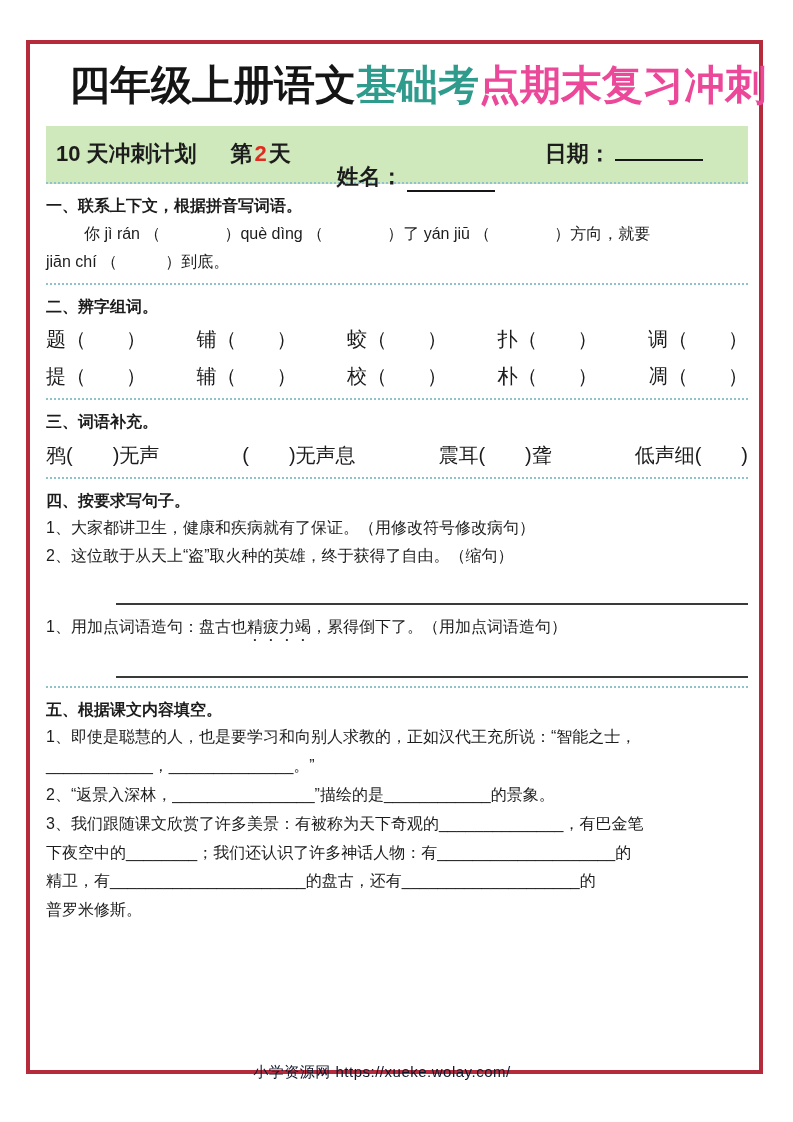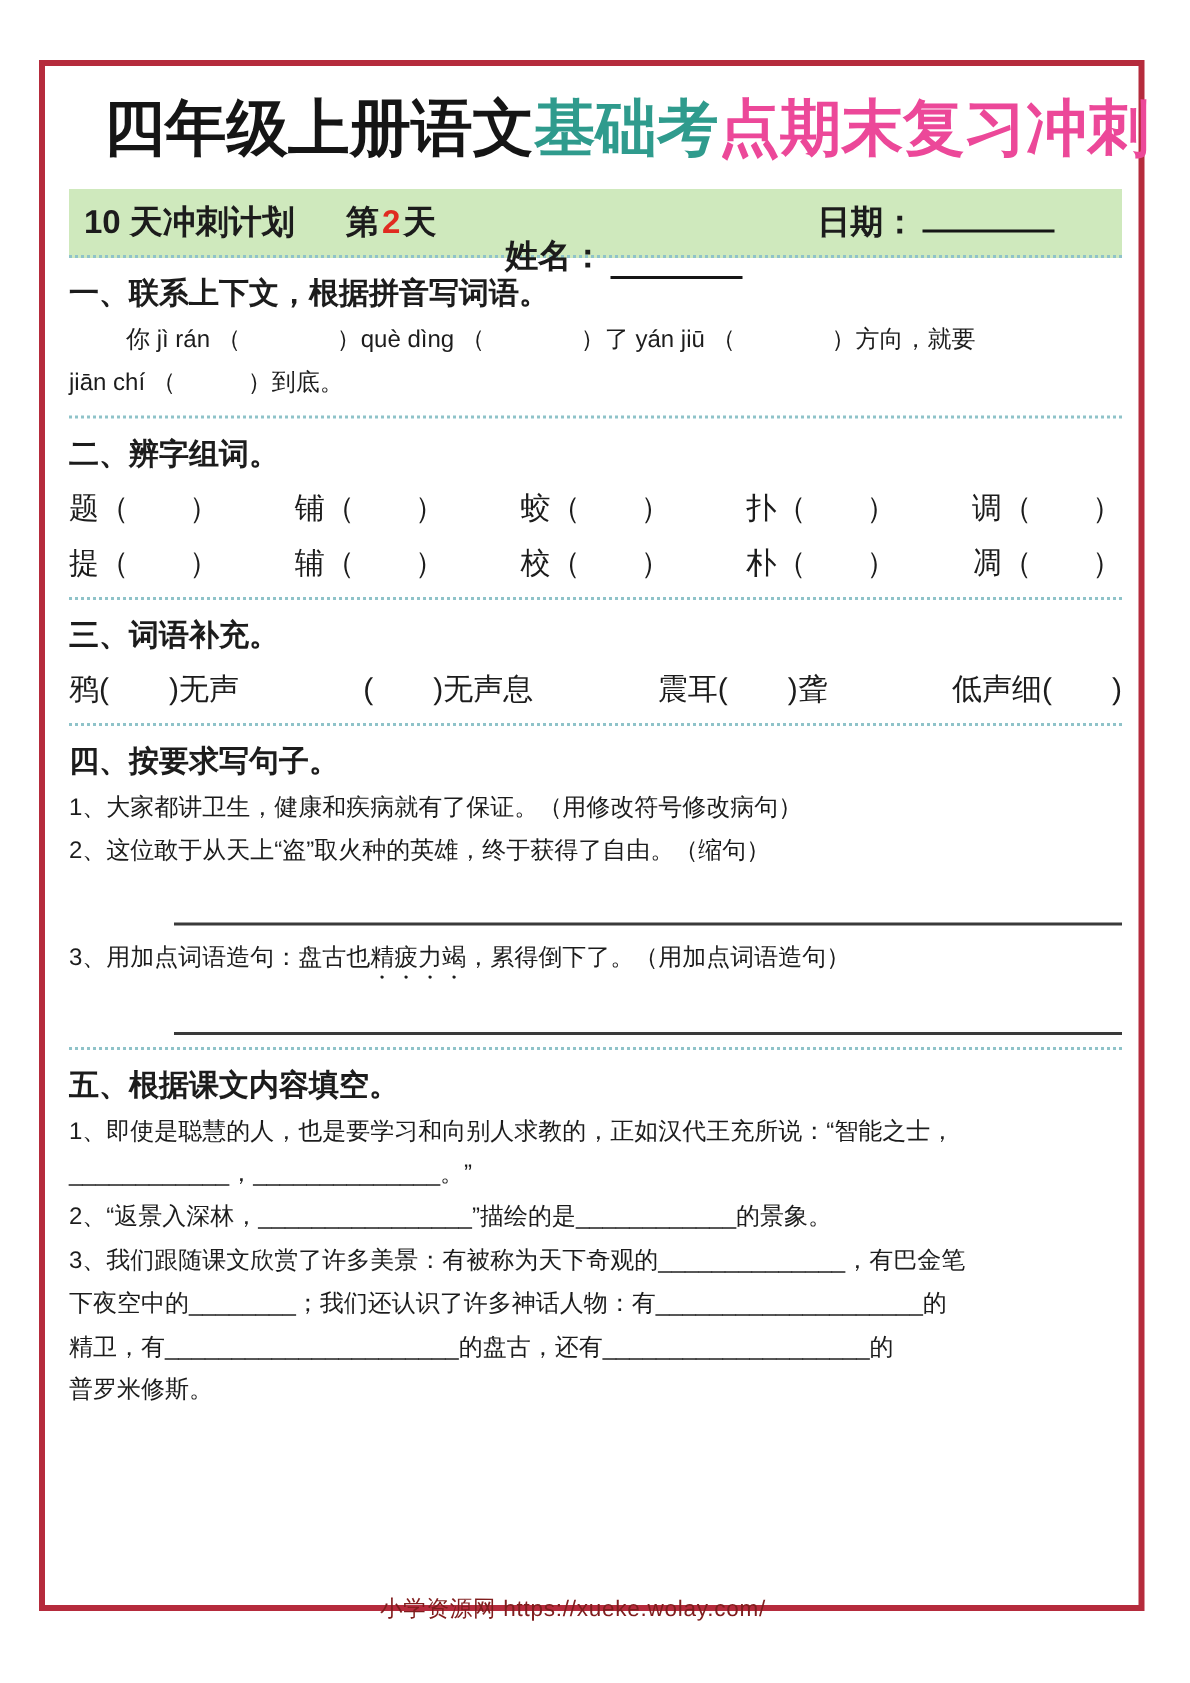--- a/index.html
+++ b/index.html
@@ -16,43 +16,43 @@
   
   .title{
     margin:4px 0 0 0;text-align:center;font-size:41px;font-weight:bold;
     line-height:1.35;white-space:nowrap;letter-spacing:0px;
   }
   .title .t-black{color:#151515;margin-left:23px;}
   .title .t-teal{color:#2f9b8d;}
   .title .t-red{color:#ec4899;}
   
   .banner{
-    margin-top:13px;background:#cfe9bd;height:46px;display:flex;align-items:center;
+    margin-top:13px;background:#cfe9bd;height:58px;display:flex;align-items:center;
     padding:0 10px;box-sizing:border-box;font-size:22px;font-weight:bold;
     border-bottom:2px dotted #8fc3c9;
   }
   .banner .plan{margin-right:34px;}
   .banner .day-num{color:#e02b20;margin:0 2px;}
   .banner .name-group{margin-left:46px;display:flex;align-items:flex-end;margin-top:46px;}
   .banner .date-group{margin-left:50px;display:flex;}
   .blank-line{display:inline-block;width:88px;border-bottom:2px solid #161616;height:20px;margin-left:4px;}
   
-  .sec-heading{font-size:20px;font-weight:bold;margin:10px 0 2px 0;line-height:1.45;}
+  .sec-heading{font-size:16px;font-weight:bold;margin:10px 0 2px 0;line-height:1.45;}
   .line{font-size:16px;margin:0;line-height:1.8;}
   .indent{text-indent:38px;}
   .sep{border-bottom:2px dotted #8fc3c9;height:0;margin:6px 0 4px 0;}
   .pair-row{display:flex;justify-content:space-between;font-size:20px;line-height:1.6;margin:5px 0;}
   .answer-line{height:0;border-bottom:2px solid #3a3a3a;margin:32px 0 8px 70px;}
   .em-dot{
     -webkit-text-emphasis:filled dot #1c1c1c;-webkit-text-emphasis-position:under left;
     text-emphasis:filled dot #1c1c1c;text-emphasis-position:under left;
   }
   .footer{
     position:absolute;left:0;top:1063px;width:764px;text-align:center;
-    font-size:15px;color:#7f1d1d;letter-spacing:0.5px;
+    font-size:15px;color:#0f172a;letter-spacing:0.5px;
   }
 </style>
 </head>
 <body>
 
 <div class="frame"></div>
 
 <div class="content">
 
   <h1 class="title"><span class="t-black">四年级上册语文</span><span class="t-teal">基础考</span><span class="t-red">点期末复习冲刺</span></h1>
@@ -107,21 +107,21 @@
       <span>低声细(　　)</span>
     </div>
   </div>
   <div class="sep"></div>
 
   <div>
     <div class="sec-heading">四、按要求写句子。</div>
     <p class="line">1、大家都讲卫生，健康和疾病就有了保证。（用修改符号修改病句）</p>
     <p class="line">2、这位敢于从天上“盗”取火种的英雄，终于获得了自由。（缩句）</p>
     <div class="answer-line"></div>
-    <p class="line"><span>3、用加点词语造句：盘古也</span><span class="em-dot">精疲力竭</span><span>，累得倒下了。（用加点词语造句）</span></p>
+    <p class="line"><span>1、用加点词语造句：盘古也</span><span class="em-dot">精疲力竭</span><span>，累得倒下了。（用加点词语造句）</span></p>
     <div class="answer-line"></div>
   </div>
   <div class="sep"></div>
 
   <div>
     <div class="sec-heading">五、根据课文内容填空。</div>
     <p class="line">1、即使是聪慧的人，也是要学习和向别人求教的，正如汉代王充所说：“智能之士，</p>
     <p class="line">____________，______________。”</p>
     <p class="line">2、“返景入深林，________________”描绘的是____________的景象。</p>
     <p class="line">3、我们跟随课文欣赏了许多美景：有被称为天下奇观的______________，有巴金笔</p>

